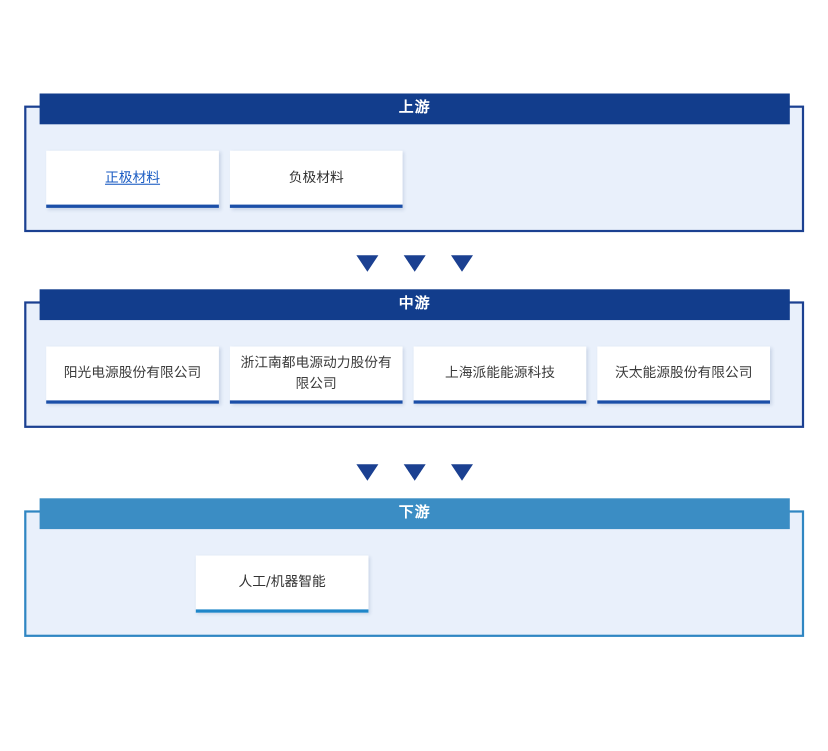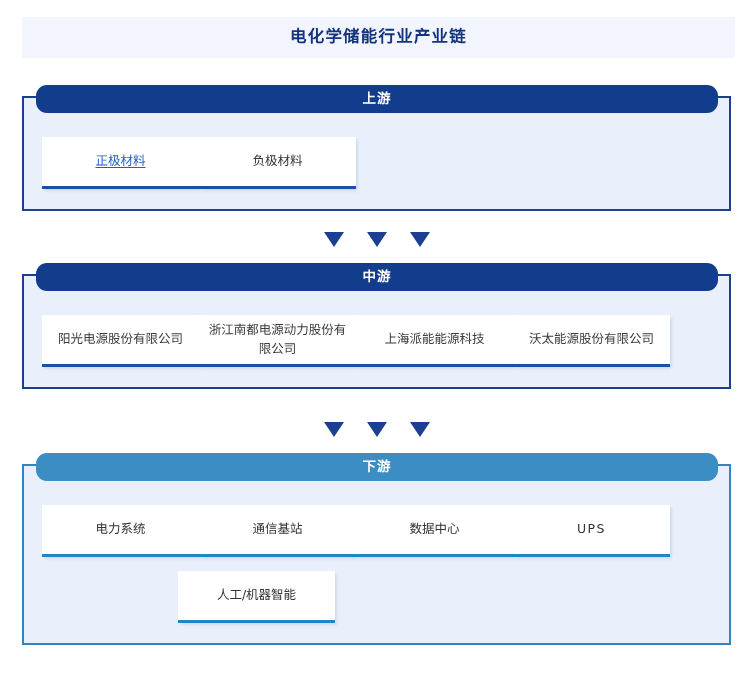--- a/index.html
+++ b/index.html
@@ -62,42 +62,41 @@
   .section-banner {
     position: absolute;
     left: 14px;
     top: 0;
     width: 682px;
     height: 28px;
     display: flex;
     align-items: center;
     justify-content: center;
     z-index: 3;
-    border-radius: 11px;
   }
   .section-banner .banner-text {
     font-size: 13.5px;
     font-weight: bold;
     color: #ffffff;
     letter-spacing: 1px;
     line-height: 1;
   }
 
   .section-body {
     position: relative;
     z-index: 2;
     padding: 39px 18px 20px 18px;
     box-sizing: border-box;
   }
 
   
   .card-row {
     display: flex;
     justify-content: flex-start;
-    gap: 0;
+    gap: 10px;
   }
   .card-row + .card-row {
     margin-top: 14px;
   }
   .card-row.offset {
     padding-left: 136px;
     gap: 136px;
   }
 
   .card {
@@ -178,23 +177,20 @@
   #section-downstream { top: 453px; }
 
   #arrows-1 { top: 232px; }
   #arrows-2 { top: 422px; }
 </style>
 </head>
 <body>
 
 <div id="page">
 
-  <div class="title-band">
-    <span class="title-text">电化学储能行业产业链</span>
-  </div>
 
   <div class="section theme-navy" id="section-upstream">
     <div class="section-box">
       <div class="section-body">
         <div class="card-row">
           <div class="card">
             <span class="card-label link underline">正极材料</span>
           </div>
           <div class="card">
             <span class="card-label bold">负极材料</span>
@@ -239,34 +235,20 @@
 
   <div class="arrow-row" id="arrows-2">
     <span class="arrow"></span>
     <span class="arrow"></span>
     <span class="arrow"></span>
   </div>
 
   <div class="section theme-blue" id="section-downstream">
     <div class="section-box">
       <div class="section-body">
-        <div class="card-row">
-          <div class="card">
-            <span class="card-label bold">电力系统</span>
-          </div>
-          <div class="card">
-            <span class="card-label bold">通信基站</span>
-          </div>
-          <div class="card">
-            <span class="card-label bold">数据中心</span>
-          </div>
-          <div class="card">
-            <span class="card-label bold wide">UPS</span>
-          </div>
-        </div>
         <div class="card-row offset">
           <div class="card">
             <span class="card-label bold">人工/机器智能</span>
           </div>
         </div>
       </div>
     </div>
     <div class="section-banner">
       <span class="banner-text">下游</span>
     </div>

